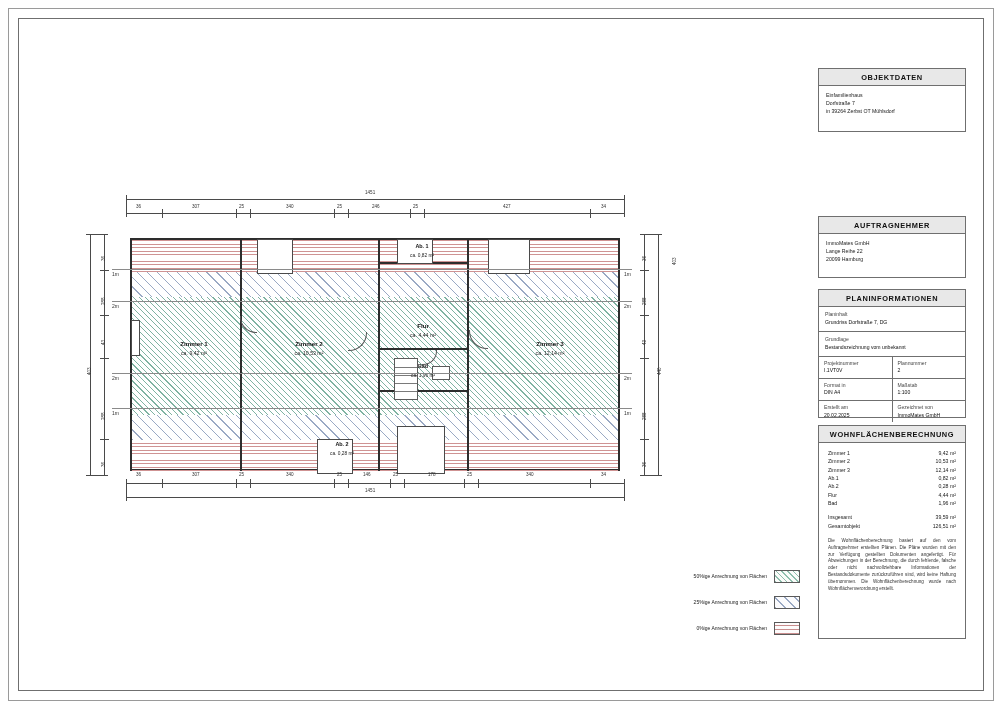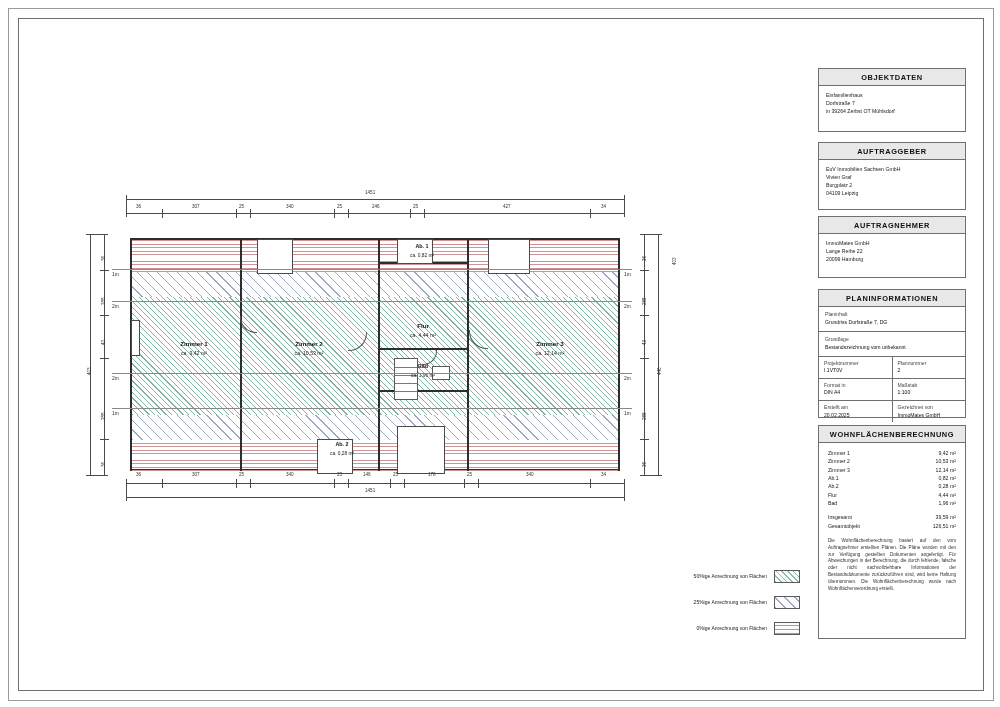--- a/index.html
+++ b/index.html
@@ -74,29 +74,20 @@
 
   <div class="panel" style="left:818px;top:68px;width:148px;height:64px;">
     <div class="panel-head">OBJEKTDATEN</div>
     <div class="panel-body">
       <div>Einfamilienhaus</div>
       <div>Dorfstraße 7</div>
       <div>in 39264  Zerbst OT Mühlsdorf</div>
     </div>
   </div>
 
-  <div class="panel" style="left:818px;top:142px;width:148px;height:68px;">
-    <div class="panel-head">AUFTRAGGEBER</div>
-    <div class="panel-body">
-      <div>EuV Immobilien Sachsen GmbH</div>
-      <div>Vivien  Graf</div>
-      <div>Burgplatz 2</div>
-      <div>04109 Leipzig</div>
-    </div>
-  </div>
 
   <div class="panel" style="left:818px;top:289px;width:148px;height:129px;">
     <div class="panel-head">PLANINFORMATIONEN</div>
     <div class="pi-full">
       <div class="pi-label">Planinhalt</div>
       <div class="pi-val">Grundriss Dorfstraße 7, DG</div>
     </div>
     <div class="pi-full" style="border-top:1px solid #6f6f6f;">
       <div class="pi-label">Grundlage</div>
       <div class="pi-val">Bestandszeichnung vom unbekannt</div>

